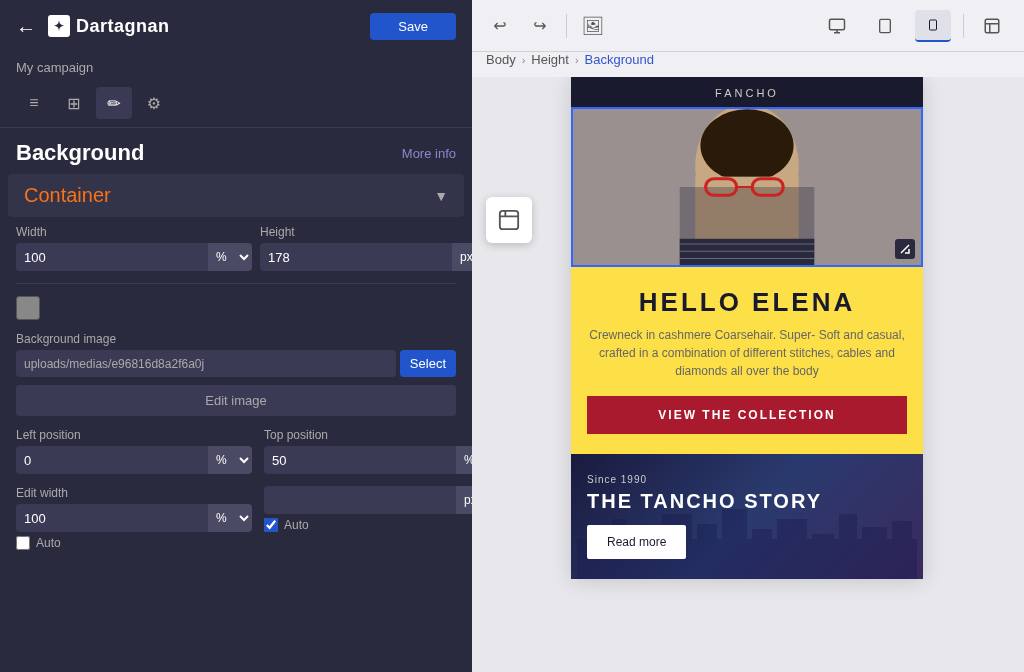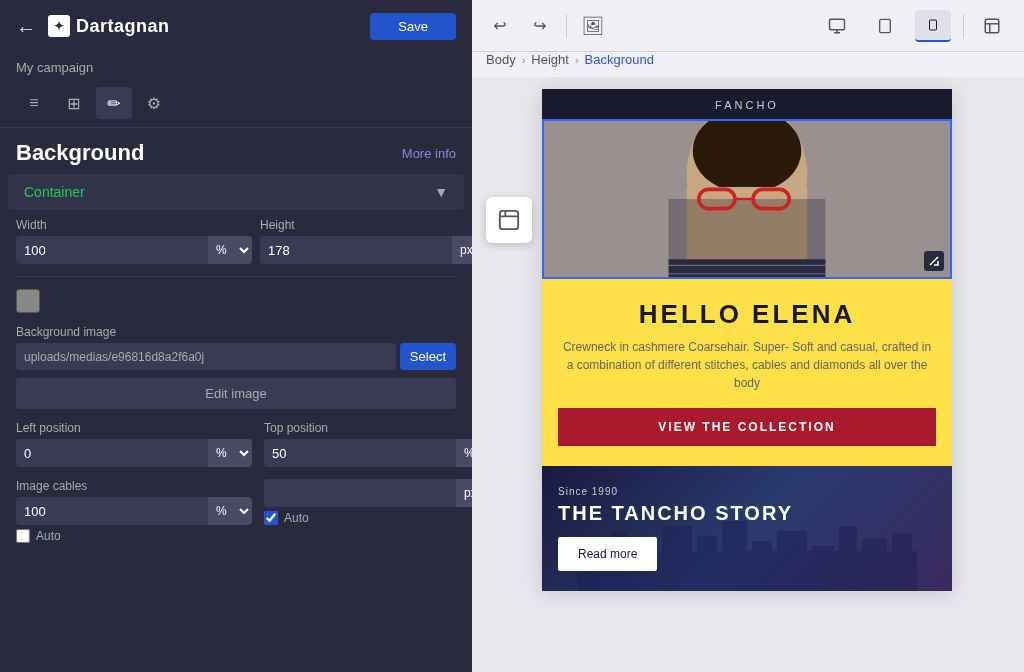--- a/index.html
+++ b/index.html
@@ -95,25 +95,24 @@
       flex: 1;
       display: flex;
       align-items: flex-start;
       justify-content: center;
       padding: 0;
       overflow-y: auto;
       position: relative;
     }
 
     .preview-canvas {
-      width: 410px;
+      width: 352px;
       background: white;
       position: relative;
       box-shadow: 0 2px 20px rgba(0,0,0,0.15);
-      margin-top: 12px;
     }
 
     
     .floating-icon {
       position: absolute;
       left: 16px;
       top: 120px;
       width: 46px; height: 46px;
       background: white;
       border-radius: 6px;
@@ -193,21 +192,21 @@
     }
 
     
     .section-header {
       display: flex; align-items: center; justify-content: space-between;
       padding: 10px 16px;
       background: #33334a;
       border-radius: 4px; margin: 0 8px 8px;
     }
 
-    .section-label { color: #22c55e; font-size: 14px; font-weight: 500; }
+    .section-label { color: #f97316; font-size: 20px; font-weight: 500; }
     .section-arrow { color: #aaa; font-size: 14px; }
 
     
     .form-area { padding: 0 16px; }
 
     .form-row {
       display: flex; gap: 8px; margin-bottom: 12px;
     }
 
     .form-col { flex: 1; }
@@ -474,21 +473,21 @@
           <select class="input-select">
             <option>%</option><option>px</option>
           </select>
         </div>
       </div>
     </div>
 
     
     <div class="position-row">
       <div class="position-col">
-        <label class="form-label">Image cables</label>
+        <label class="form-label">Edit width</label>
         <div class="input-group">
           <input class="input-field" type="text" value="100" style="">
           <select class="input-select">
             <option>%</option><option>px</option>
           </select>
         </div>
         <div class="auto-row">
           <input type="checkbox" class="auto-checkbox" id="auto-w" style="">
           <label class="auto-label" for="auto-w">Auto</label>
         </div>

